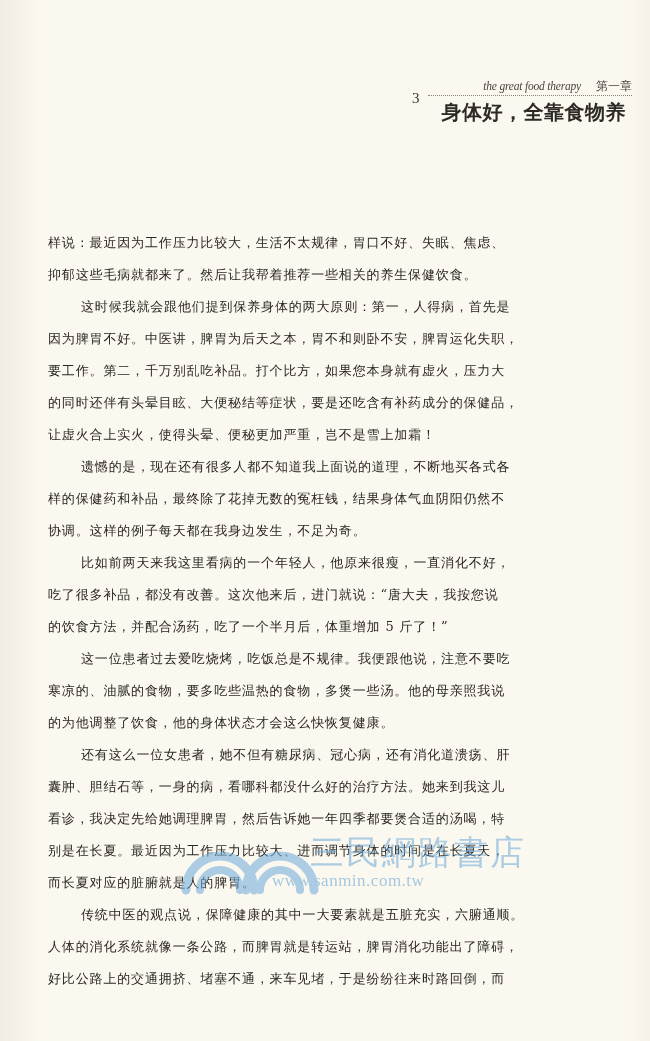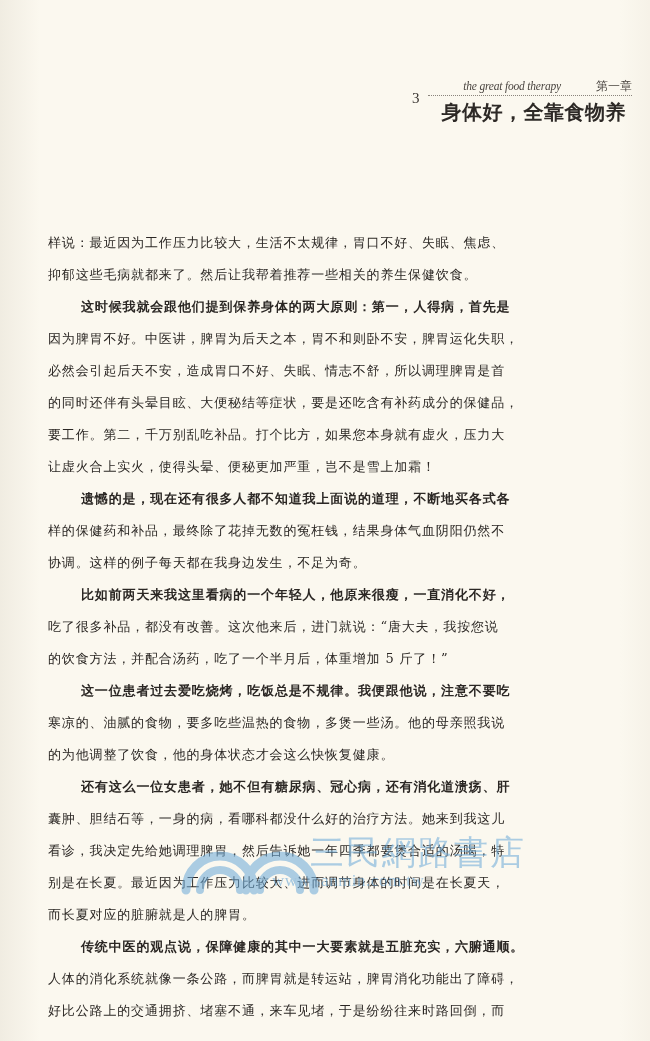--- a/index.html
+++ b/index.html
@@ -51,21 +51,20 @@
   .header .series .en {
     font-family: "Liberation Serif", serif;
     font-style: italic;
     font-size: 11.5px;
     letter-spacing: -0.2px;
     margin-right: 15px;
   }
   .header .series .chapter {
     font-family: "DejaVu Serif", serif;
     font-size: 12px;
-    margin-left: 20px;
   }
   .header .dots {
     position: absolute;
     left: 28px;
     right: 0;
     top: 17px;
     border-top: 1px dotted #8a847c;
   }
   .header .title {
     position: absolute;
@@ -88,21 +87,20 @@
   .line {
     height: 32px;
     line-height: 25px;
     font-size: 13px;
     white-space: nowrap;
     letter-spacing: 0.85px;
     color: #2b2724;
   }
   .line.indent {
     padding-left: 33px;
-    font-weight: bold;
   }
   
   .watermark {
     position: absolute;
     left: 178px;
     top: 826px;
     width: 370px;
     height: 70px;
     pointer-events: none;
     opacity: 0.55;
@@ -146,23 +144,22 @@
     </span>
     <div class="dots"></div>
     <span class="title">身体好，全靠食物养</span>
   </div>
 
   <div class="body-text" id="body-text">
       <div class="line">样说：最近因为工作压力比较大，生活不太规律，胃口不好、失眠、焦虑、</div>
       <div class="line">抑郁这些毛病就都来了。然后让我帮着推荐一些相关的养生保健饮食。</div>
       <div class="line indent">这时候我就会跟他们提到保养身体的两大原则：第一，人得病，首先是</div>
       <div class="line">因为脾胃不好。中医讲，脾胃为后天之本，胃不和则卧不安，脾胃运化失职，</div>
-      <div class="line">必然会引起后天不安，造成胃口不好、失眠、情志不舒，所以调理脾胃是首</div>
+      <div class="line">要工作。第二，千万别乱吃补品。打个比方，如果您本身就有虚火，压力大</div>
       <div class="line">的同时还伴有头晕目眩、大便秘结等症状，要是还吃含有补药成分的保健品，</div>
-      <div class="line">要工作。第二，千万别乱吃补品。打个比方，如果您本身就有虚火，压力大</div>
       <div class="line">让虚火合上实火，使得头晕、便秘更加严重，岂不是雪上加霜！</div>
       <div class="line indent">遗憾的是，现在还有很多人都不知道我上面说的道理，不断地买各式各</div>
       <div class="line">样的保健药和补品，最终除了花掉无数的冤枉钱，结果身体气血阴阳仍然不</div>
       <div class="line">协调。这样的例子每天都在我身边发生，不足为奇。</div>
       <div class="line indent">比如前两天来我这里看病的一个年轻人，他原来很瘦，一直消化不好，</div>
       <div class="line">吃了很多补品，都没有改善。这次他来后，进门就说：“唐大夫，我按您说</div>
       <div class="line">的饮食方法，并配合汤药，吃了一个半月后，体重增加 5 斤了！”</div>
       <div class="line indent">这一位患者过去爱吃烧烤，吃饭总是不规律。我便跟他说，注意不要吃</div>
       <div class="line">寒凉的、油腻的食物，要多吃些温热的食物，多煲一些汤。他的母亲照我说</div>
       <div class="line">的为他调整了饮食，他的身体状态才会这么快恢复健康。</div>

